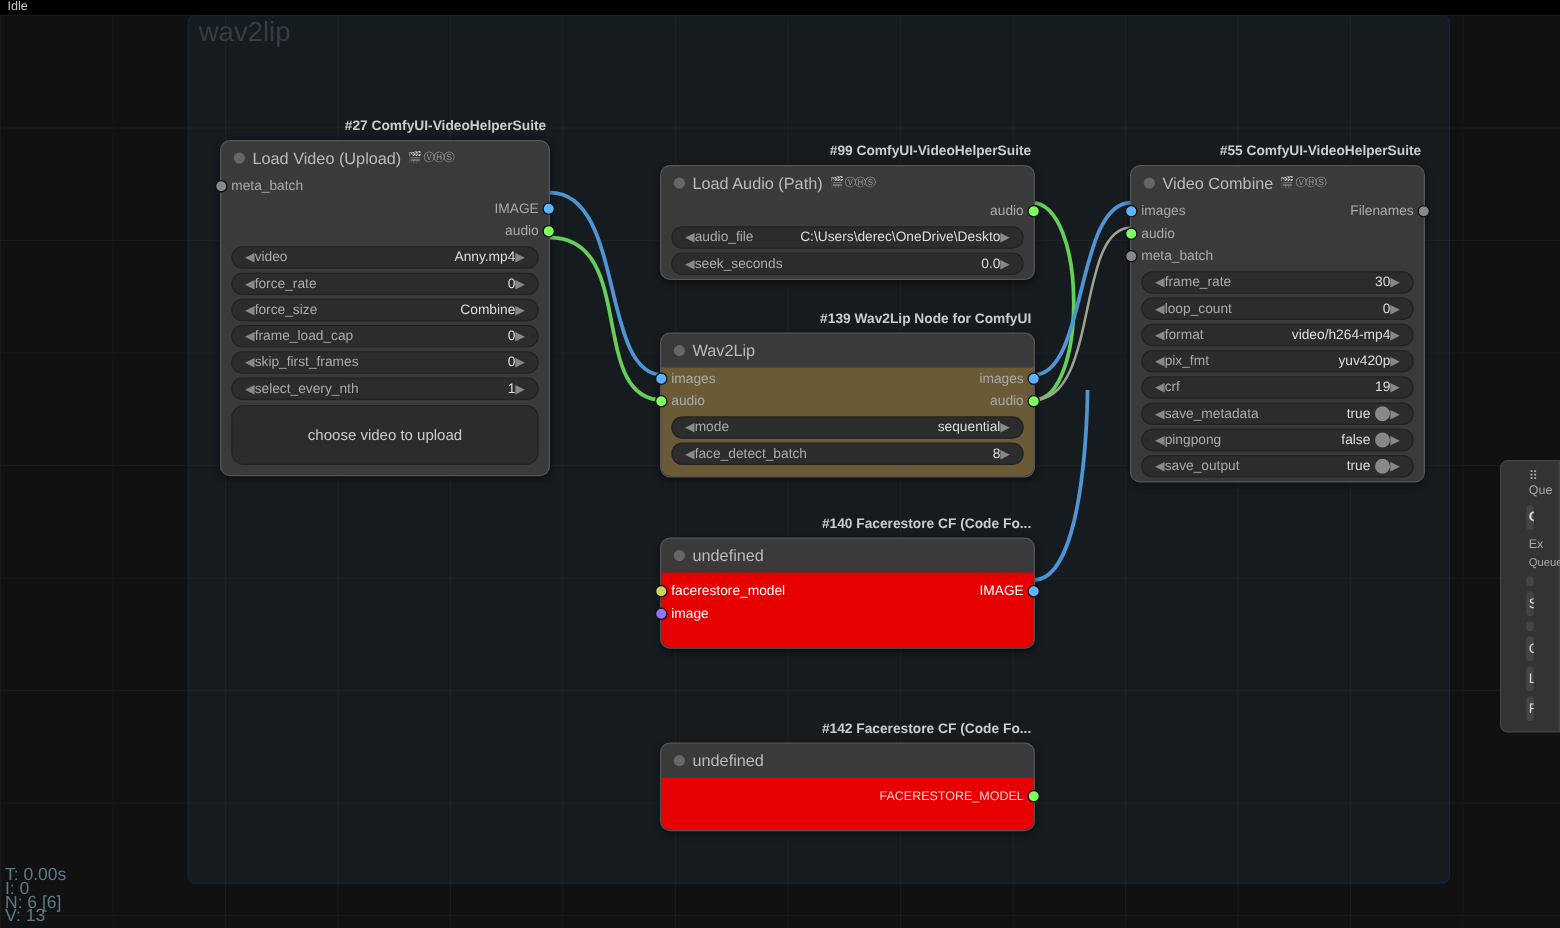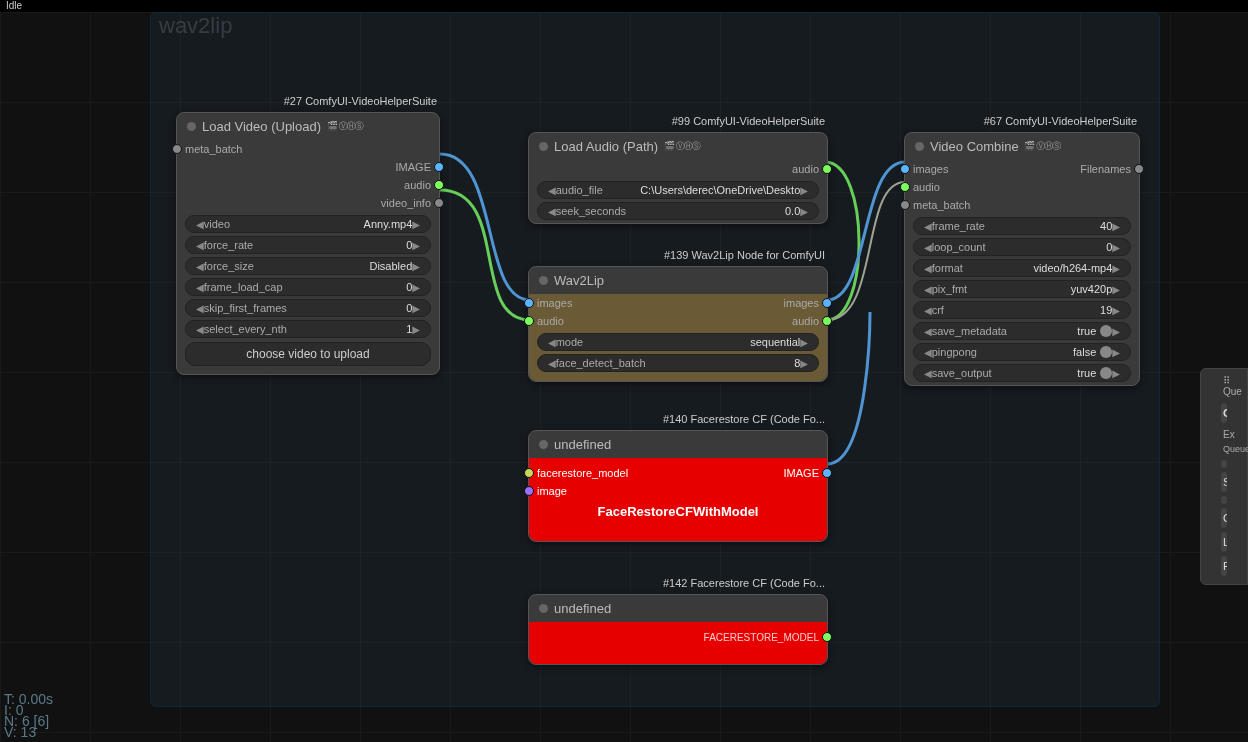--- a/index.html
+++ b/index.html
@@ -2,30 +2,30 @@
 <html><head>
 <meta charset="utf-8">
 <style>
   *{box-sizing:border-box;margin:0;padding:0;font-family:Arial,sans-serif;}
   body{background:#0c0c0c;width:1248px;height:742px;overflow:hidden;position:relative;color:#aaa;font-size:12px;}
   .topbar{height:12px;background:#000;color:#ccc;font-size:10px;padding-left:6px;line-height:12px;}
   .canvas{position:absolute;left:0;top:12px;right:0;bottom:0;background:linear-gradient(#1a1a1a 1px,transparent 1px),linear-gradient(90deg,#1a1a1a 1px,transparent 1px),#111;background-size:90px 90px;}
   .group{position:absolute;left:150px;top:0;width:1010px;height:695px;border:1px solid #0a2a3a;background:rgba(40,60,80,.25);border-radius:6px;}
   .group-title{position:absolute;left:0;top:-2px;font-size:22px;color:rgba(150,160,170,.25);padding:2px 8px;}
   .node{position:absolute;border:1px solid #555;border-radius:8px;background:#3a3a3a;box-shadow:0 2px 6px rgba(0,0,0,.5);}
-  .node-tag{position:absolute;top:-18px;right:2px;font-size:11px;color:#ccc;font-weight:normal;}
+  .node-tag{position:absolute;top:-18px;right:2px;font-size:11px;color:#ccc;font-weight:bold;}
   .node-title{padding:6px 10px;font-size:13px;color:#bbb;display:flex;align-items:center;gap:6px;}
   .dot-g{display:inline-block;width:9px;height:9px;border-radius:50%;background:#666;}
   .badge{font-size:9px;color:#999;letter-spacing:-1px;}
   .row{display:flex;justify-content:space-between;align-items:center;padding:2px 8px;font-size:11px;position:relative;min-height:18px;}
   .pill{display:flex;justify-content:space-between;align-items:center;background:#2c2c2c;border:1px solid #222;border-radius:10px;margin:3px 8px;padding:2px 10px;font-size:11px;min-height:18px;}
   .pill .arrow{color:#888;font-size:10px;cursor:pointer;}
   .pill .k{color:#aaa;}
   .pill .v{color:#ddd;}
-  .btn{background:#2c2c2c;border:1px solid #222;border-radius:10px;margin:4px 8px 8px;padding:4px;text-align:center;font-size:12px;color:#ccc;cursor:pointer;}
+  .btn{background:#2c2c2c;border:1px solid #222;border-radius:10px;margin:4px 8px 8px;padding:16px;text-align:center;font-size:12px;color:#ccc;cursor:pointer;}
   .port{width:10px;height:10px;border-radius:50%;position:absolute;border:1px solid #111;}
   .p-blue{background:#5cb3ff;}
   .p-green{background:#7cff5c;}
   .p-cyan{background:#3ad6d6;}
   .p-grey{background:#888;}
   .p-yellow{background:#c9d65a;}
   .p-purple{background:#9a6fff;}
   .p-left{left:-5px;}
   .p-right{right:-5px;}
   .wav2lip-body{background:#6b5a36;border-radius:0 0 8px 8px;padding-bottom:6px;}
@@ -73,45 +73,40 @@
     <div class="row">
         <span></span>
         <span>IMAGE</span>
         <span class="port p-blue p-right" style="top:4px"></span>
       </div>
     <div class="row">
         <span></span>
         <span>audio</span>
         <span class="port p-green p-right" style="top:4px"></span>
       </div>
-    <div class="row">
-        <span></span>
-        <span>video_info</span>
-        <span class="port p-grey p-right" style="top:4px"></span>
-      </div>
     <div id="lv-params">
         <div class="pill">
           <span class="arrow">◀</span>
           <span class="k">video</span>
           <span style="flex:1"></span>
           <span class="v">Anny.mp4</span>
           <span class="arrow">▶</span>
         </div>
         <div class="pill">
           <span class="arrow">◀</span>
           <span class="k">force_rate</span>
           <span style="flex:1"></span>
           <span class="v">0</span>
           <span class="arrow">▶</span>
         </div>
         <div class="pill">
           <span class="arrow">◀</span>
           <span class="k">force_size</span>
           <span style="flex:1"></span>
-          <span class="v">Disabled</span>
+          <span class="v">Combine</span>
           <span class="arrow">▶</span>
         </div>
         <div class="pill">
           <span class="arrow">◀</span>
           <span class="k">frame_load_cap</span>
           <span style="flex:1"></span>
           <span class="v">0</span>
           <span class="arrow">▶</span>
         </div>
         <div class="pill">
@@ -211,41 +206,40 @@
         <span class="port p-yellow p-left" style="top:4px"></span>
         <span>facerestore_model</span>
         <span>IMAGE</span>
         <span class="port p-blue p-right" style="top:4px"></span>
       </div>
       <div class="row">
         <span class="port p-purple p-left" style="top:4px"></span>
         <span>image</span>
           <span></span>
       </div>
-      <div class="err-big">FaceRestoreCFWithModel</div>
     </div>
   </div>
 
   <div class="node" style="left:528px;top:582px;width:300px;">
     <div class="node-tag">#142 Facerestore CF (Code Fo...</div>
     <div class="node-title">
       <span class="dot-g"></span>
       <span>undefined</span>
     </div>
     <div class="err-body">
       <div class="row">
           <span></span>
         <span style="color:#ffcccc;font-size:10px">FACERESTORE_MODEL</span>
         <span class="port p-green p-right" style="top:4px"></span>
       </div>
     </div>
   </div>
 
   <div class="node" style="left:904px;top:120px;width:236px;">
-    <div class="node-tag">#67 ComfyUI-VideoHelperSuite</div>
+    <div class="node-tag">#55 ComfyUI-VideoHelperSuite</div>
     <div class="node-title">
       <span class="dot-g"></span>
       <span>Video Combine</span>
       <span class="badge">🎬 ⓋⒽⓈ</span>
     </div>
     <div class="row">
       <span class="port p-blue p-left" style="top:4px"></span>
       <span>images</span>
       <span>Filenames</span>
       <span class="port p-grey p-right" style="top:4px"></span>
@@ -258,21 +252,21 @@
     <div class="row">
       <span class="port p-grey p-left" style="top:4px"></span>
       <span>meta_batch</span>
         <span></span>
     </div>
     <div id="vc-params">
         <div class="pill">
           <span class="arrow">◀</span>
           <span class="k">frame_rate</span>
           <span style="flex:1"></span>
-          <span class="v">40</span>
+          <span class="v">30</span>
           <span class="arrow">▶</span>
         </div>
         <div class="pill">
           <span class="arrow">◀</span>
           <span class="k">loop_count</span>
           <span style="flex:1"></span>
           <span class="v">0</span>
           <span class="arrow">▶</span>
         </div>
         <div class="pill">

